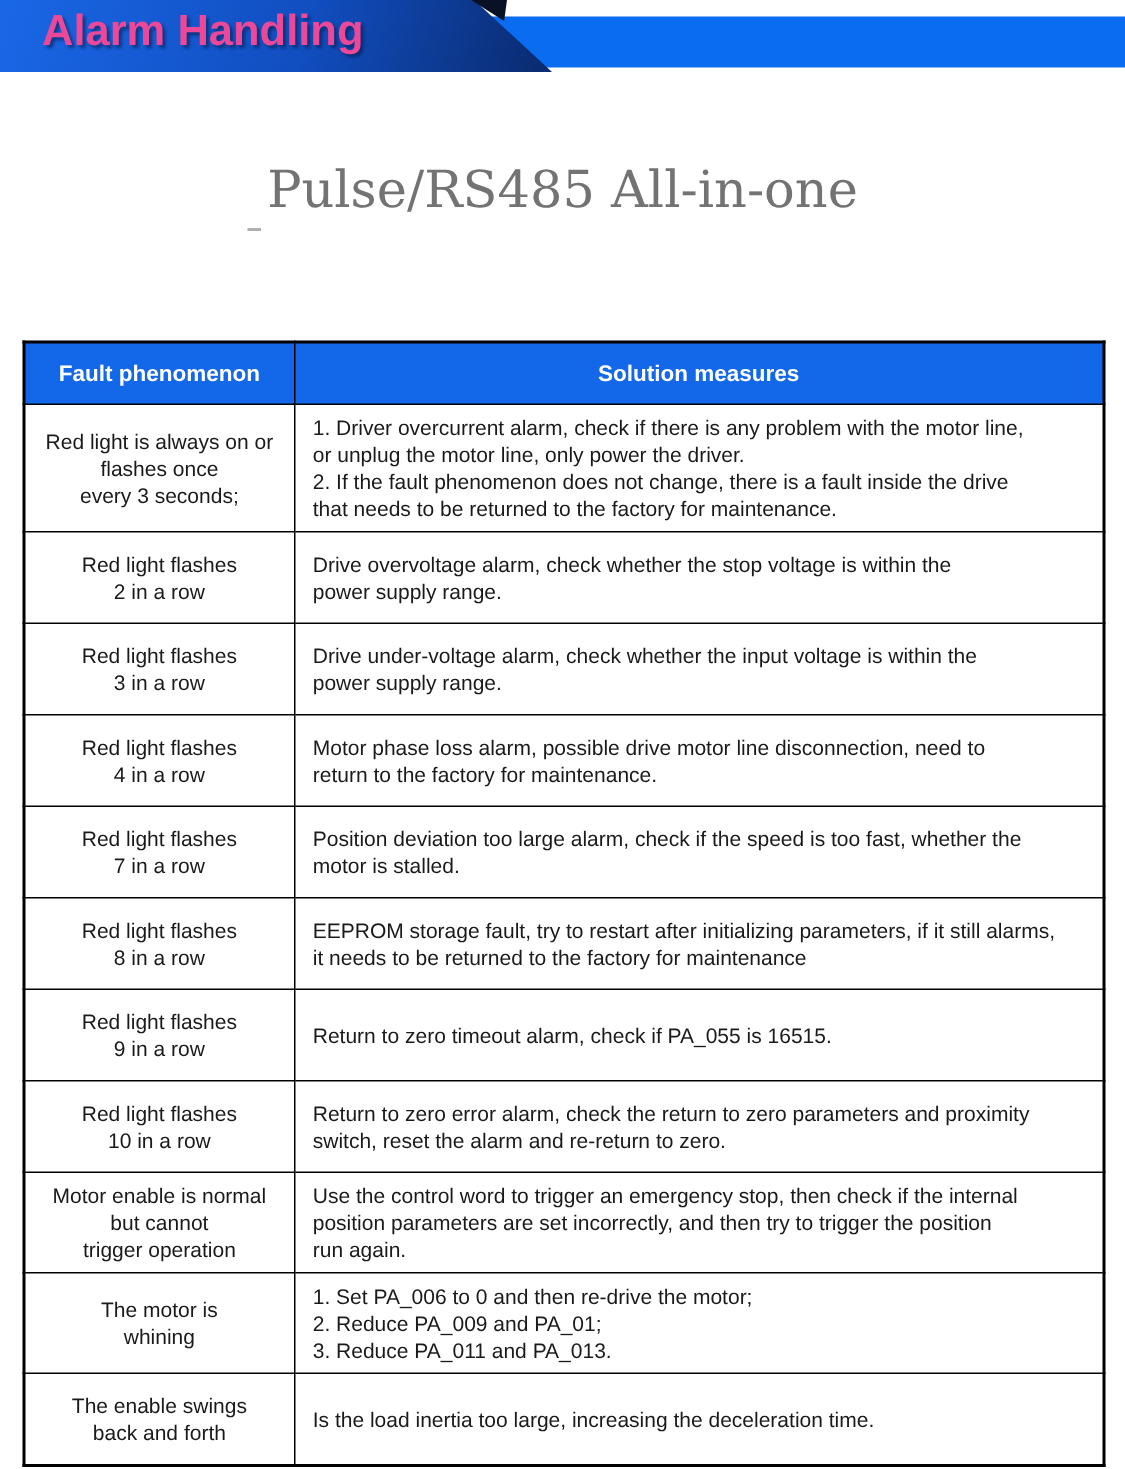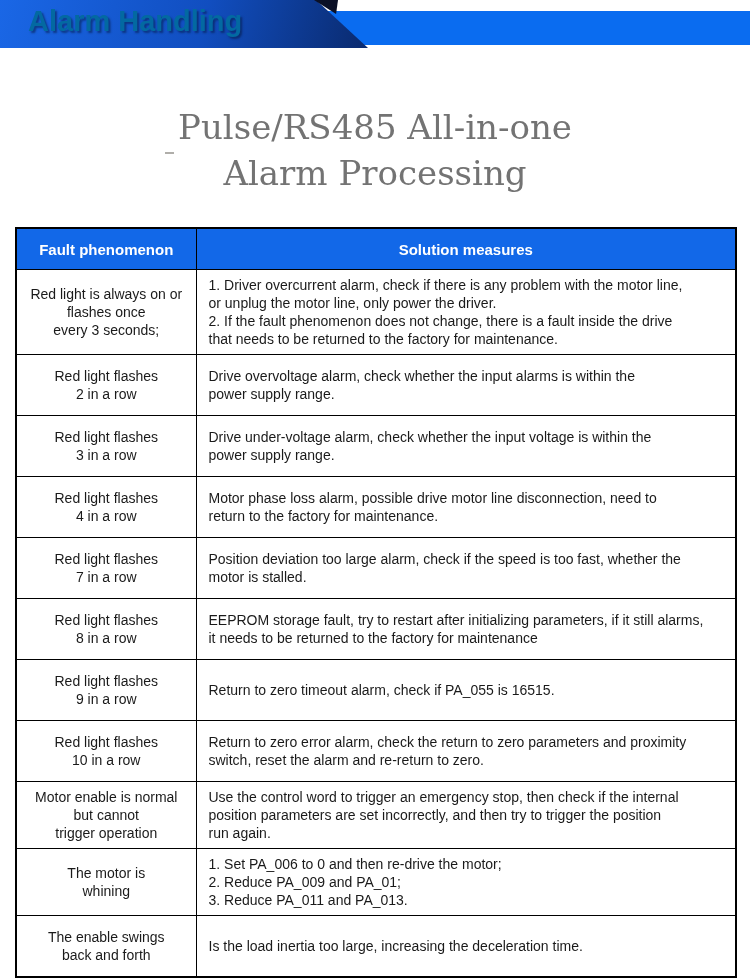--- a/index.html
+++ b/index.html
@@ -16,21 +16,21 @@
     -webkit-clip-path:polygon(0 0,85.9% 0,100% 100%,0 100%);
     clip-path:polygon(0 0,85.9% 0,100% 100%,0 100%);
   }
   .fold{
     position:absolute;top:0;left:314px;width:24px;height:14px;background:var(--fold,#0a1026);
     -webkit-clip-path:polygon(0 0,100% 0,92% 100%);
     clip-path:polygon(0 0,100% 0,92% 100%);
   }
   .banner h1{
     position:absolute;top:5px;left:28px;margin:0;
-    font-size:29px;font-weight:700;color:#0369a1;letter-spacing:0px;
+    font-size:29px;font-weight:700;color:#ec4899;letter-spacing:0px;
     text-shadow:2px 2px 2px rgba(5,25,70,0.55);
   }
   
   .doc-title{
     position:absolute;top:104px;left:0;width:750px;text-align:center;
     font-family:"DejaVu Serif",serif;font-size:34px;line-height:46px;color:#737373;
   }
   .stray-mark{position:absolute;top:152px;left:165px;width:9px;height:2px;background:#b0aeaa;}
   
   .tbl-wrap{position:absolute;top:227px;left:15px;width:720px;}
@@ -51,21 +51,20 @@
 
 <header class="banner">
   <div class="band"></div>
   <div class="ribbon"></div>
   <div class="fold"></div>
   <h1>Alarm Handling</h1>
 </header>
 
 <div class="doc-title">
   <div>Pulse/RS485 All-in-one</div>
-  <div>Alarm Processing</div>
 </div>
 <div class="stray-mark"></div>
 
 <div class="tbl-wrap">
   <table>
     <colgroup>
         <col class="c1">
         <col class="c2">
       </colgroup>
     <thead>
@@ -80,21 +79,21 @@
 flashes once
 every 3 seconds;</td>
           <td class="solution">1. Driver overcurrent alarm, check if there is any problem with the motor line,
 or unplug the motor line, only power the driver.
 2. If the fault phenomenon does not change, there is a fault inside the drive
 that needs to be returned to the factory for maintenance.</td>
         </tr>
         <tr>
           <td class="fault">Red light flashes
 2 in a row</td>
-          <td class="solution">Drive overvoltage alarm, check whether the input alarms is within the
+          <td class="solution">Drive overvoltage alarm, check whether the stop voltage is within the
 power supply range.</td>
         </tr>
         <tr>
           <td class="fault">Red light flashes
 3 in a row</td>
           <td class="solution">Drive under-voltage alarm, check whether the input voltage is within the
 power supply range.</td>
         </tr>
         <tr>
           <td class="fault">Red light flashes

